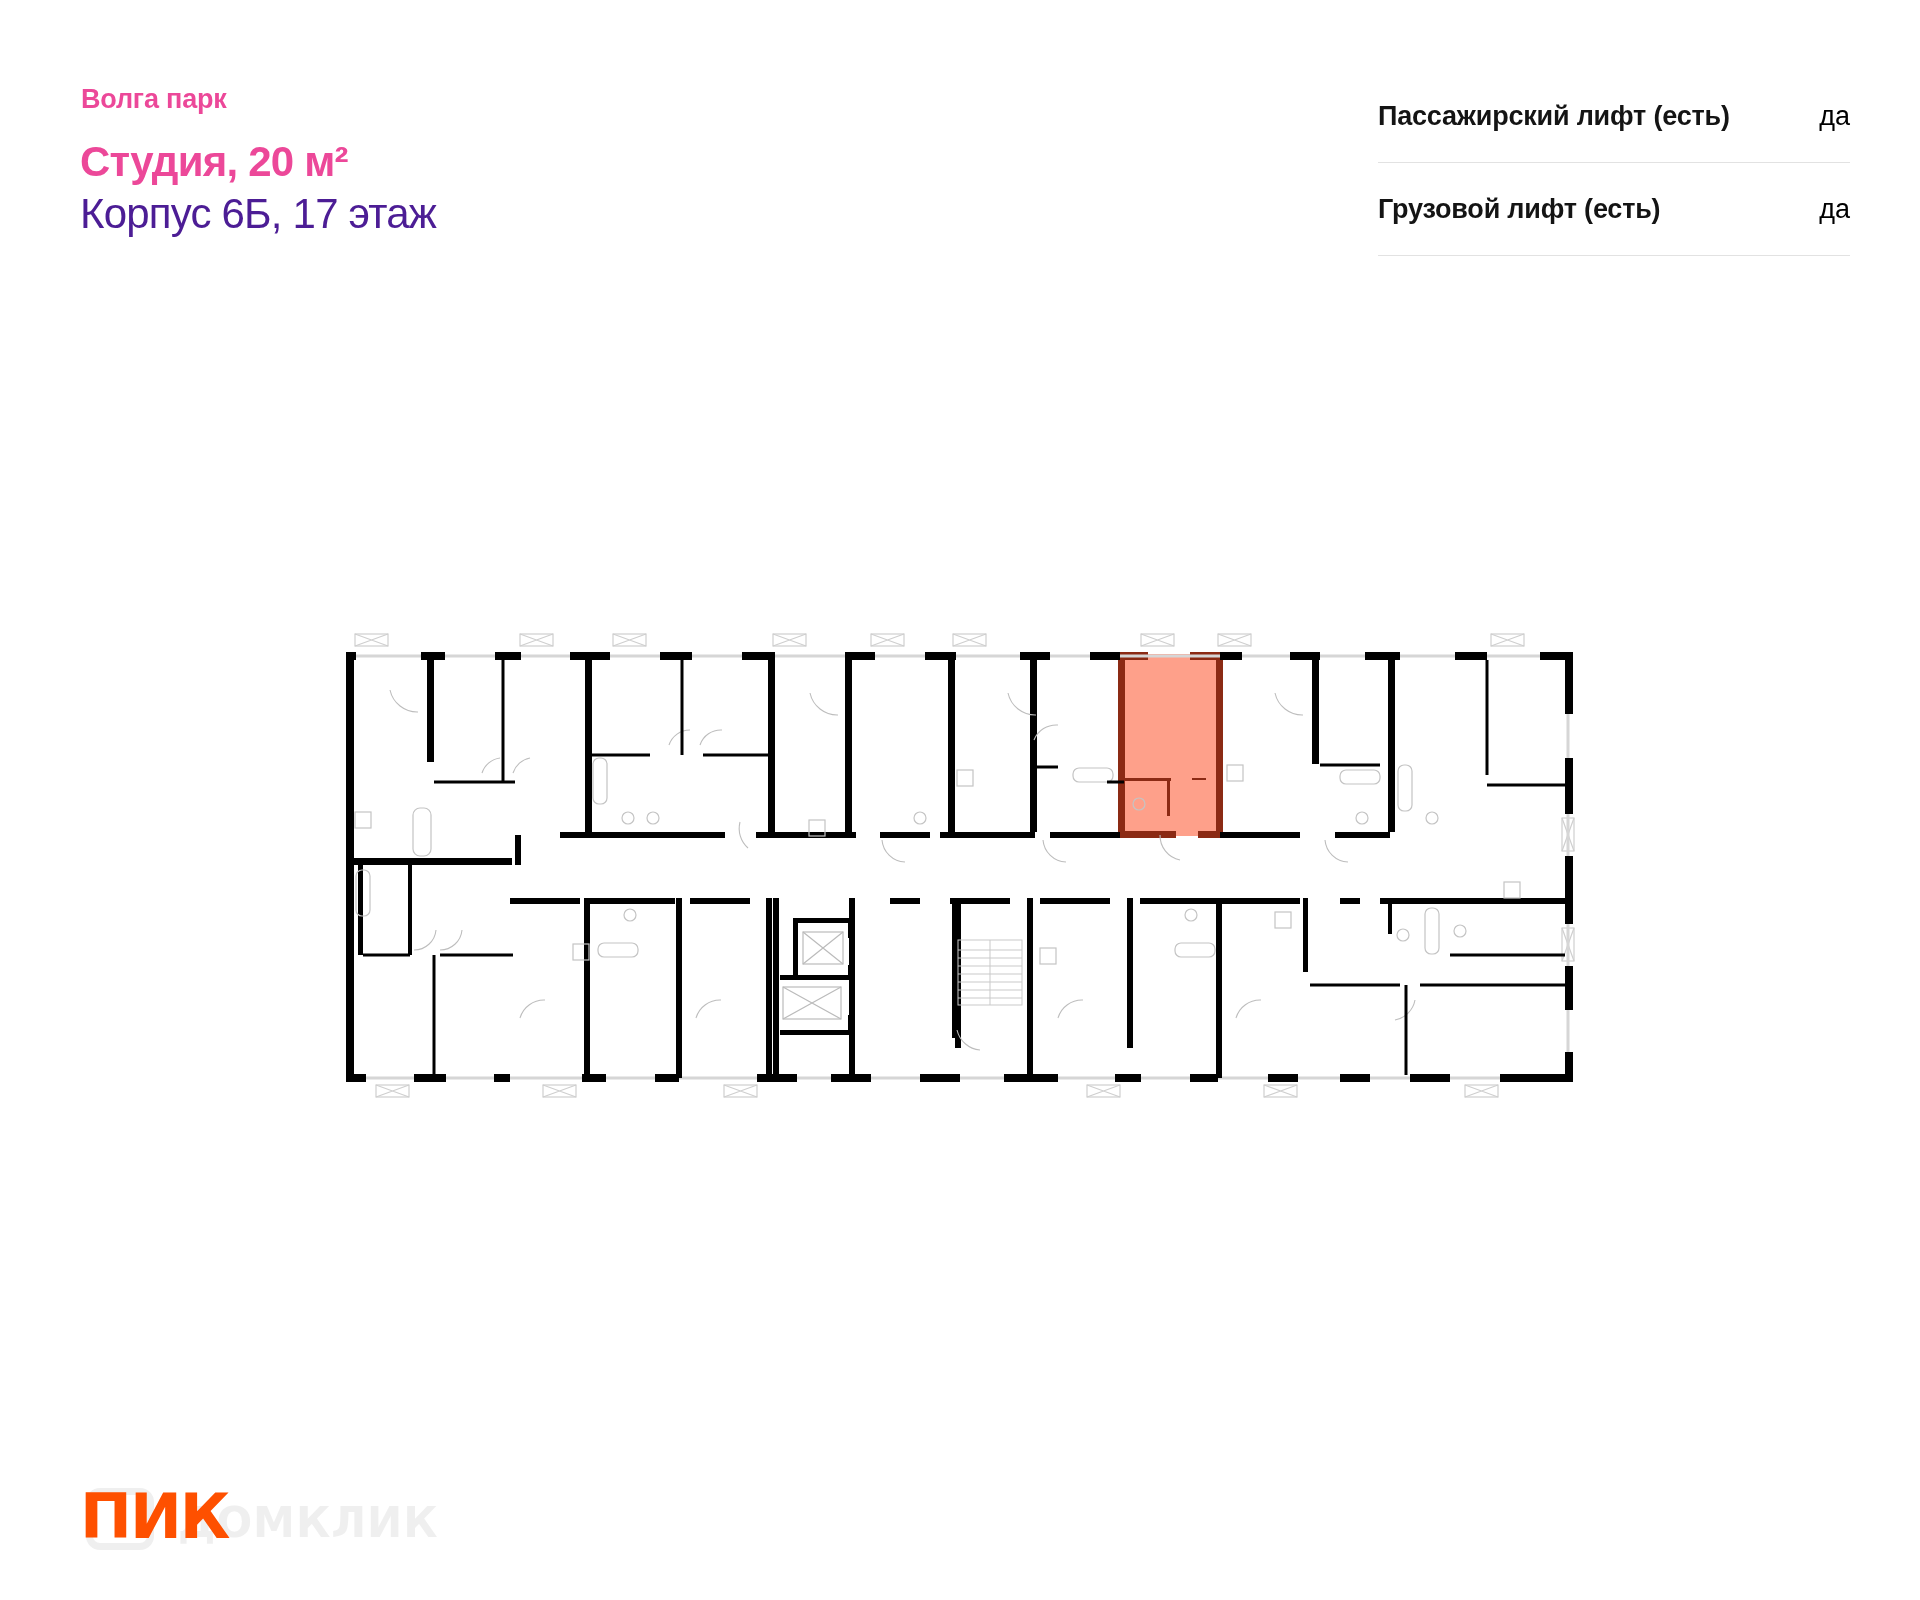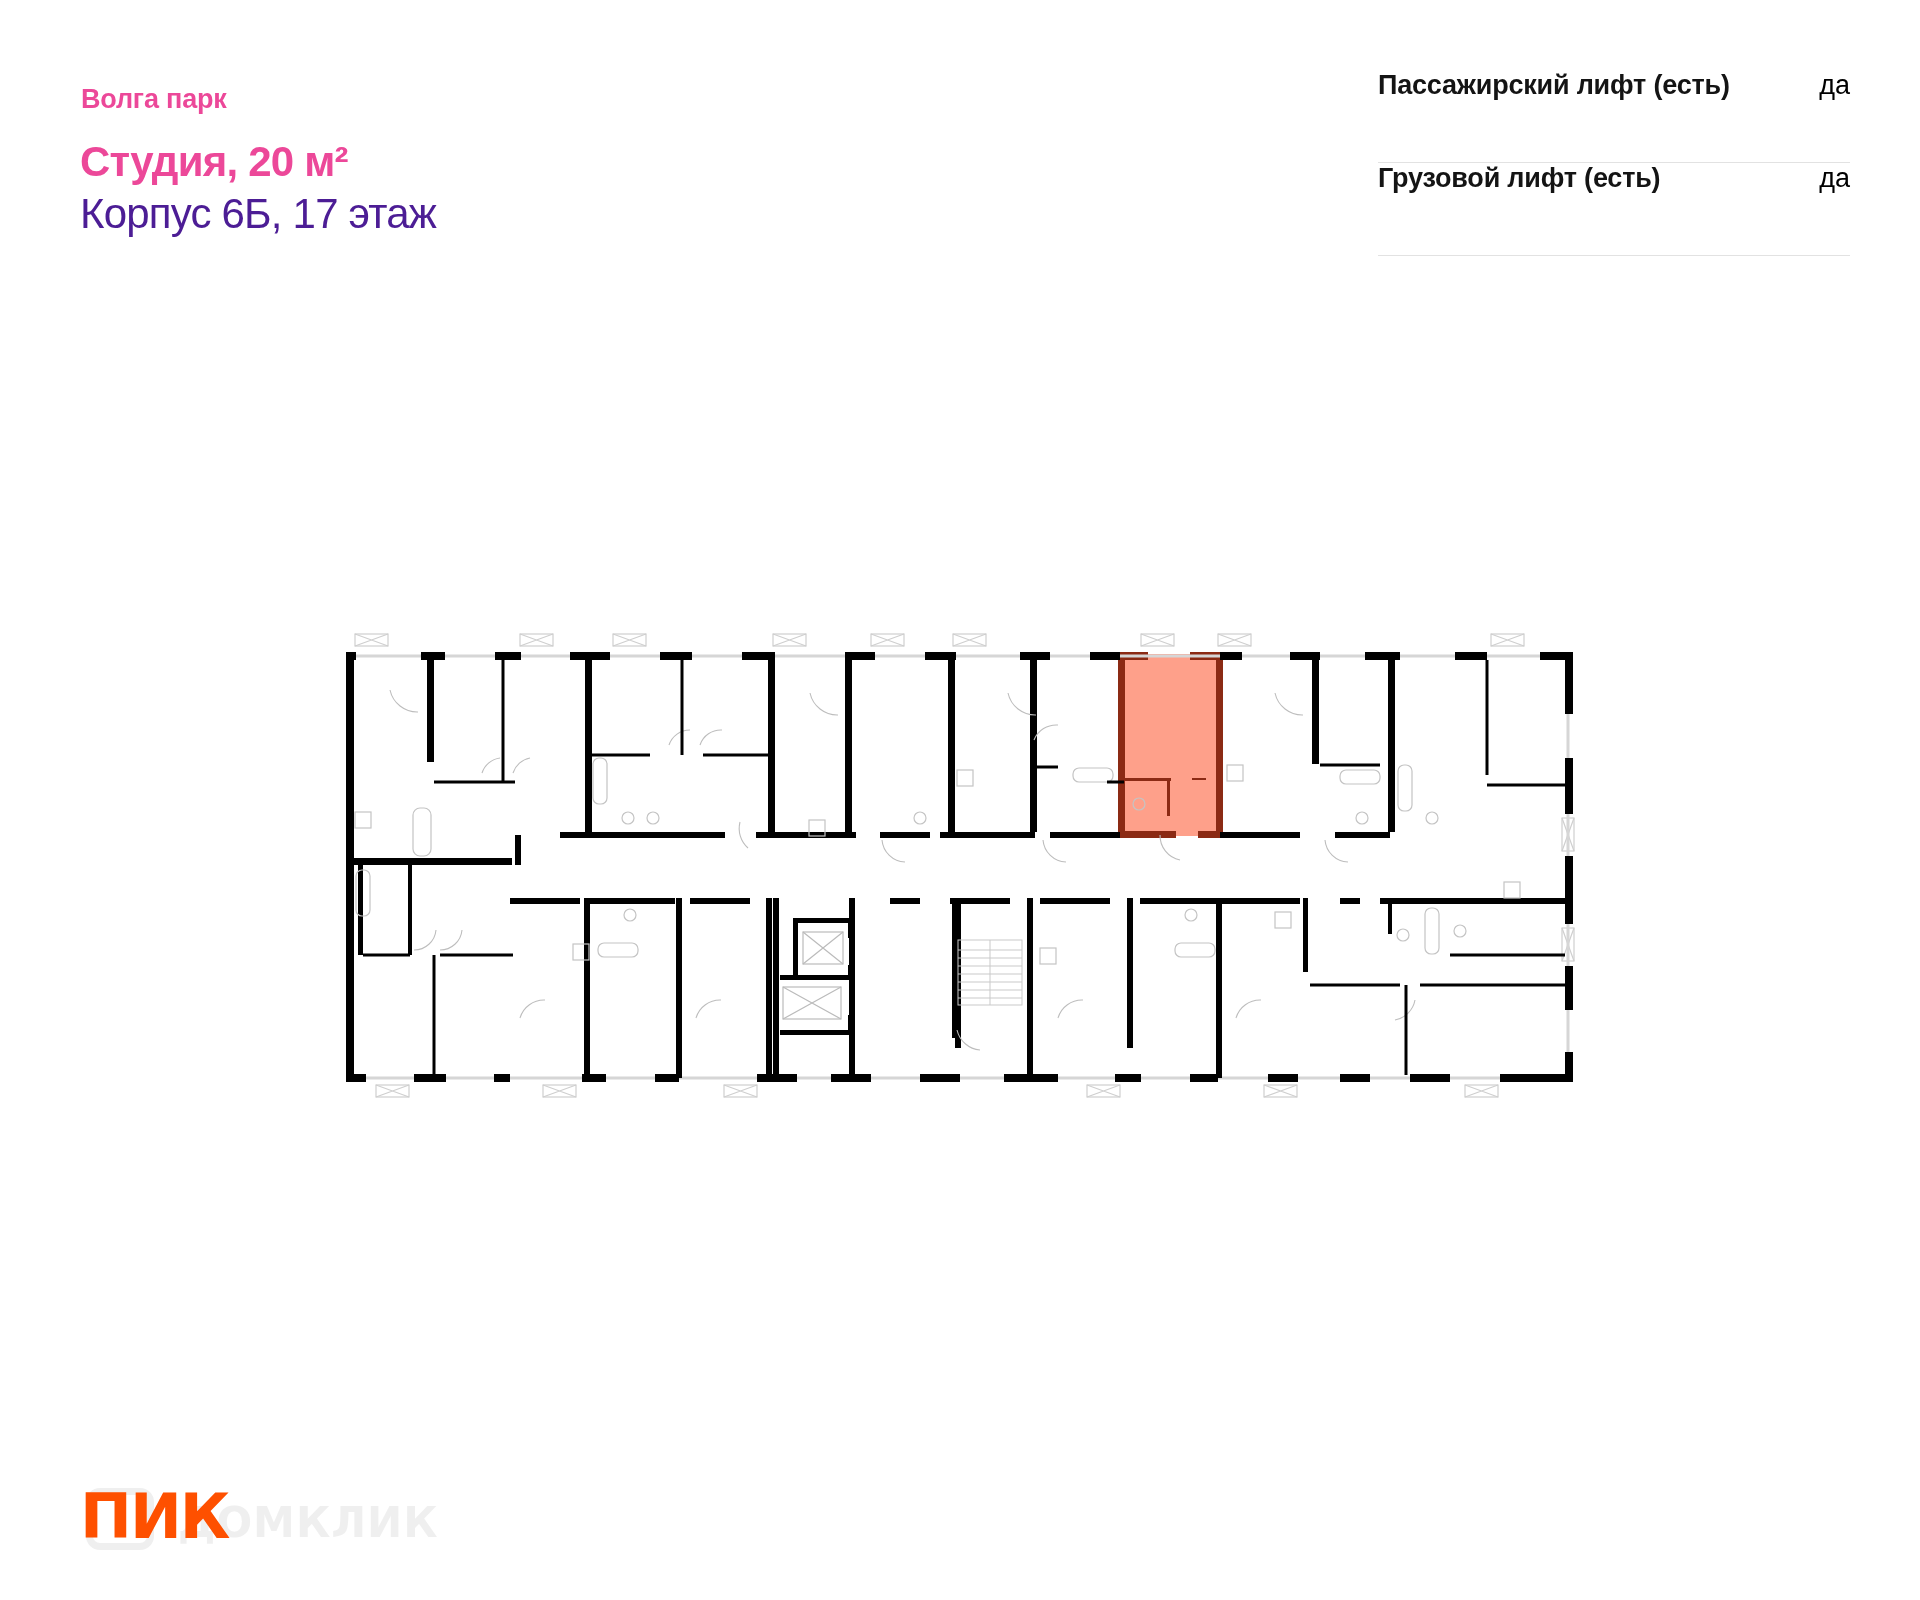--- a/index.html
+++ b/index.html
@@ -1,21 +1,21 @@
 <!DOCTYPE html>
 <html><head>
 <meta charset="utf-8">
 <style>
   html, body { margin: 0; padding: 0; background: #ffffff; }
   body { width: 1920px; height: 1600px; position: relative; overflow: hidden; font-family: "Liberation Sans", sans-serif; color: #111; }
   .project-name { position: absolute; left: 81px; top: 84px; font-size: 27px; font-weight: 700; letter-spacing: -0.2px; color: #ec4899; }
   .apt-title { position: absolute; left: 80px; top: 138px; font-size: 42px; font-weight: 700; letter-spacing: -0.8px; color: #ec4899; line-height: 1.15; }
   .apt-sub { position: absolute; left: 80px; top: 190px; font-size: 42px; font-weight: 400; letter-spacing: -0.8px; color: #4c1d95; line-height: 1.15; }
   .features { position: absolute; left: 1378px; top: 70px; width: 472px; }
-  .feature-row { display: flex; justify-content: space-between; align-items: flex-start; height: 93px; border-bottom: 1.5px solid #e2e2e2; box-sizing: border-box; padding-bottom: 0; }
+  .feature-row { display: flex; justify-content: space-between; align-items: center; height: 93px; border-bottom: 1.5px solid #e2e2e2; box-sizing: border-box; padding-bottom: 0; }
   .feature-row .label { font-size: 27px; font-weight: 700; color: #141414; letter-spacing: -0.2px; }
   .feature-row .value { font-size: 27px; font-weight: 400; color: #000000; padding-right: 0px; }
   .plan { position: absolute; left: 0; top: 0; width: 1920px; height: 1600px; }
   .logo { position: absolute; left: 78px; top: 1470px; width: 360px; height: 90px; }
   .logo .pik { position: absolute; left: 2px; top: 10px; font-size: 62px; font-weight: 700; color: #fe5000; letter-spacing: -2px; font-family: "DejaVu Sans", sans-serif; }
   .logo .domclick { position: absolute; left: 100px; top: 28px; font-size: 42px; font-weight: 700; color: rgba(210,210,210,0.35); letter-spacing: 1px; font-family: "DejaVu Sans", sans-serif; }
   .logo .dc-icon { position: absolute; left: 8px; top: 18px; width: 68px; height: 62px; border: 7px solid rgba(210,210,210,0.35); border-radius: 14px; box-sizing: border-box; }
 </style>
 </head>
 <body>

